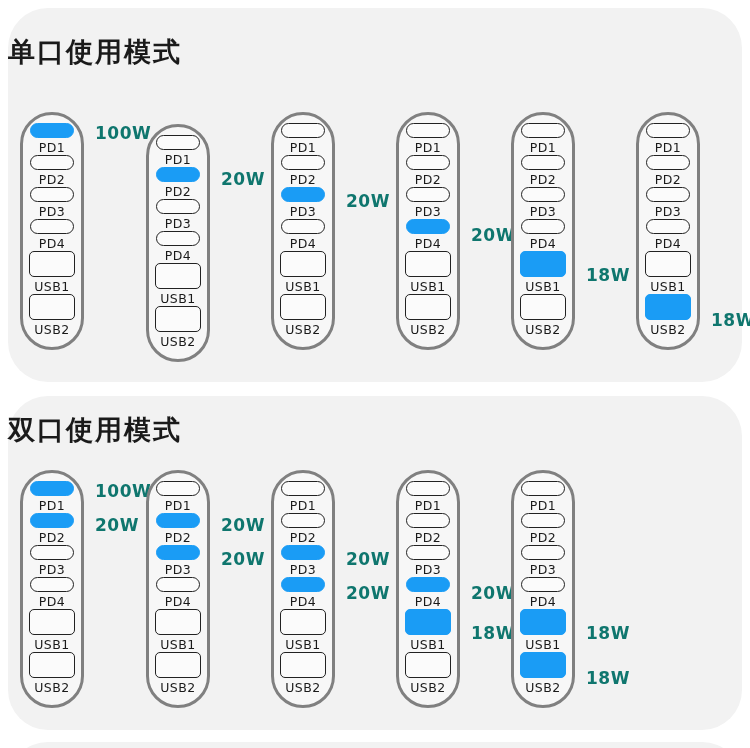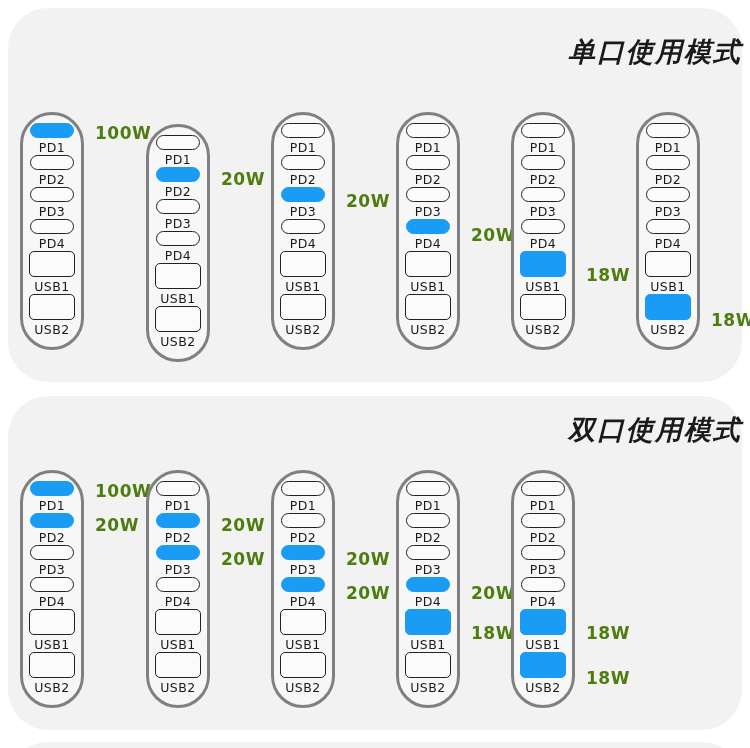--- a/index.html
+++ b/index.html
@@ -25,26 +25,25 @@
   }
   .panel-top    { top: 8px;   height: 374px; }
   .panel-bottom { top: 396px; height: 334px; }
   .panel-next   { top: 742px; height: 120px; }
 
   .panel-title {
     position: absolute;
     top: 26px;
     left: 0;
     width: 100%;
-    text-align: right;
+    text-align: left;
     font-size: 27px;
     font-weight: bold;
     color: #1a1a1a;
     letter-spacing: 2px;
-    font-style: italic;
   }
   .panel-bottom .panel-title { top: 16px; }
 
   
   .device {
     position: absolute;
     width: 64px;
     border: 3px solid #808080;
     border-radius: 32px;
     background: #f7f7f7;
@@ -87,21 +86,21 @@
     margin-top: 2px;
     letter-spacing: 0.5px;
     white-space: nowrap;
   }
 
   .watt {
     position: absolute;
     left: 72px;
     font-size: 17px;
     font-weight: bold;
-    color: #4d7c0f;
+    color: #0f766e;
     white-space: nowrap;
     letter-spacing: 0.5px;
   }
 </style>
 </head>
 <body>
 
 <div class="panel panel-top">
   <div class="panel-title">单口使用模式</div>
 </div>

